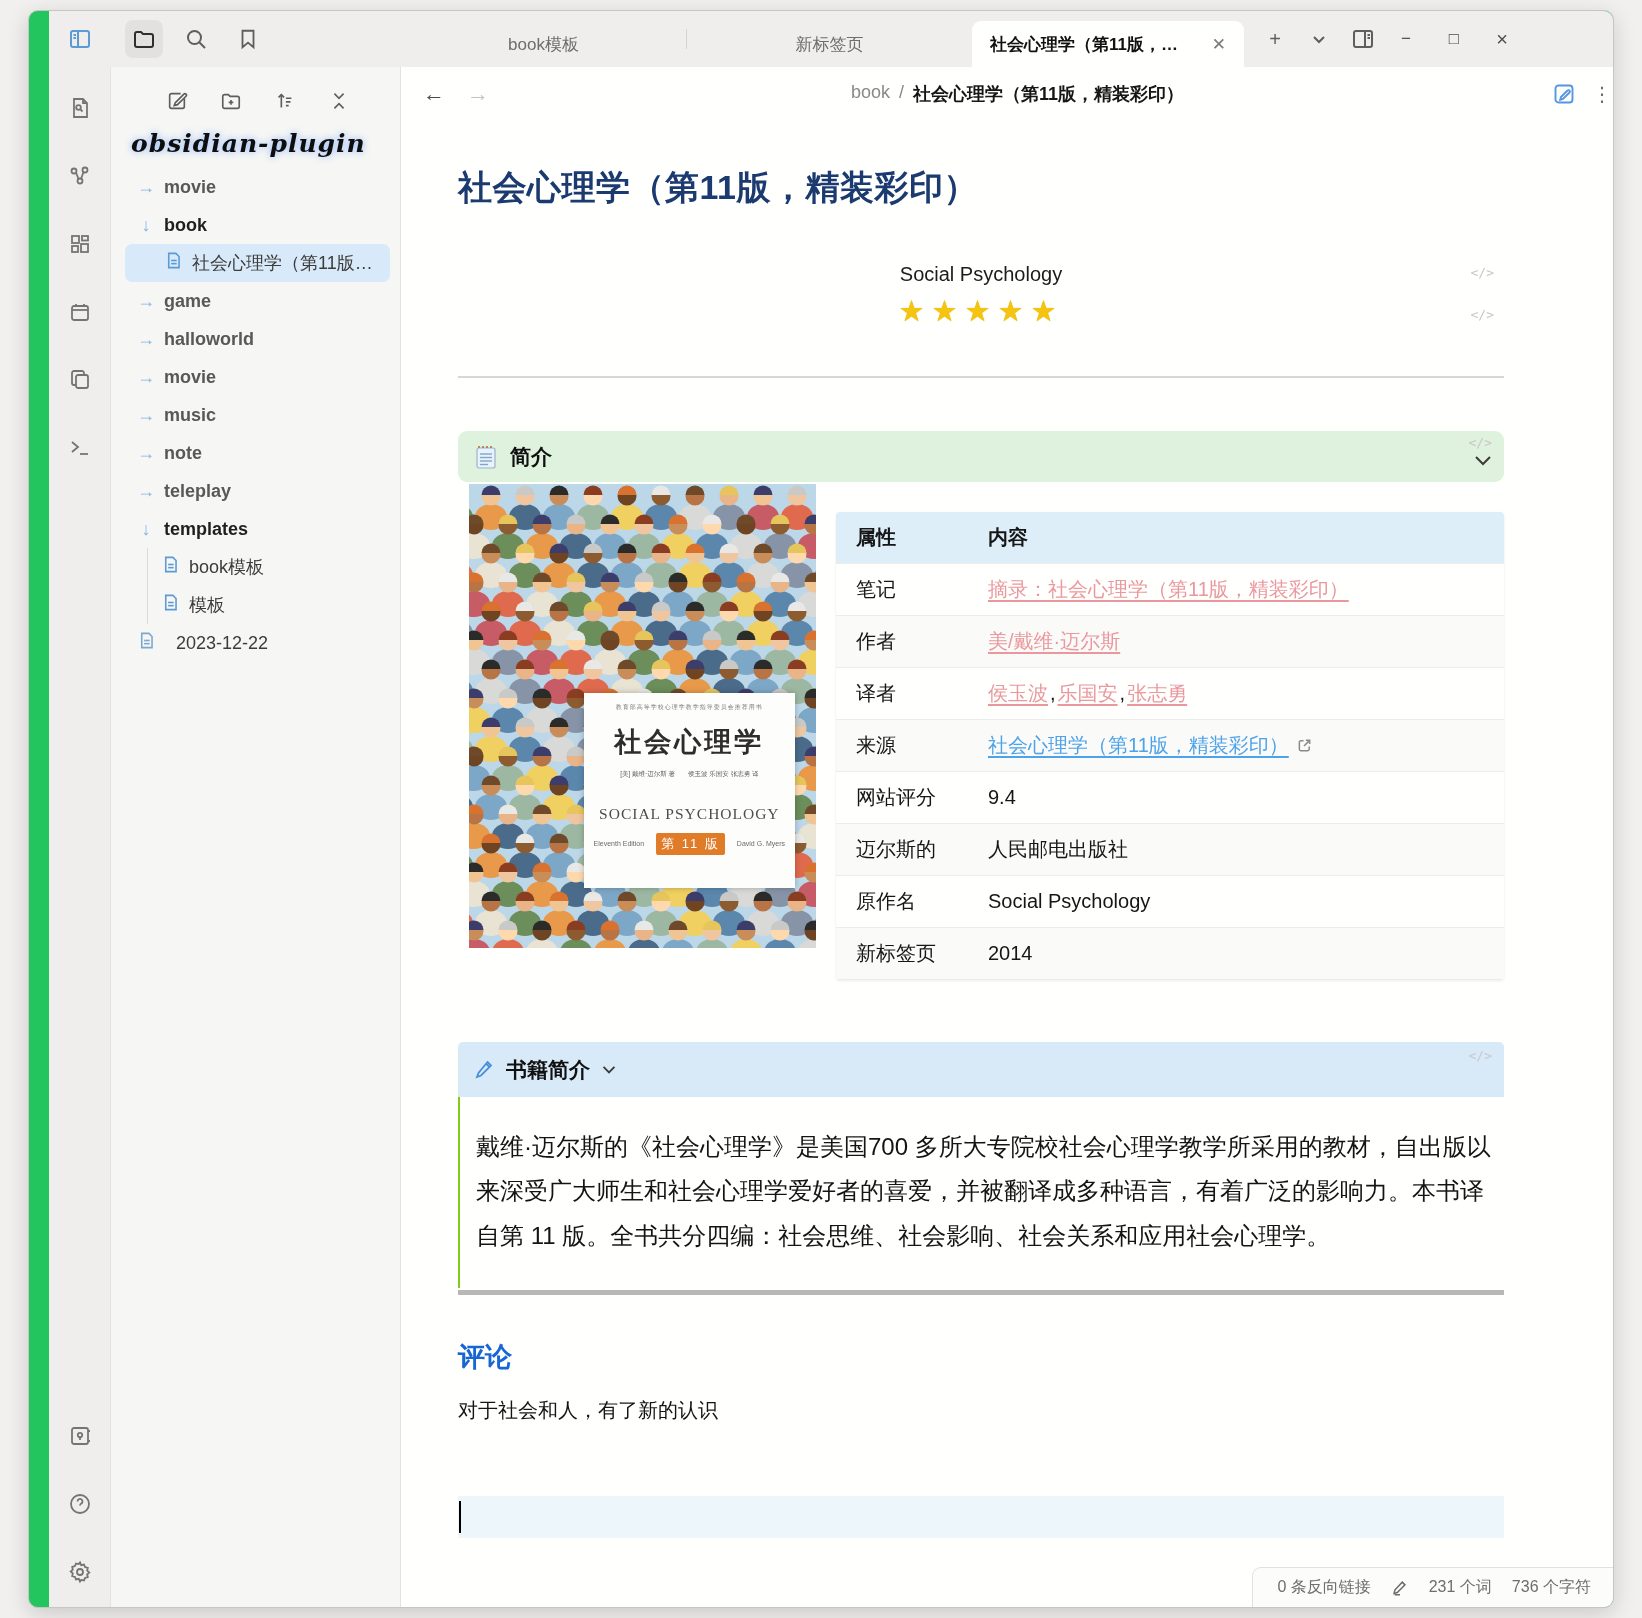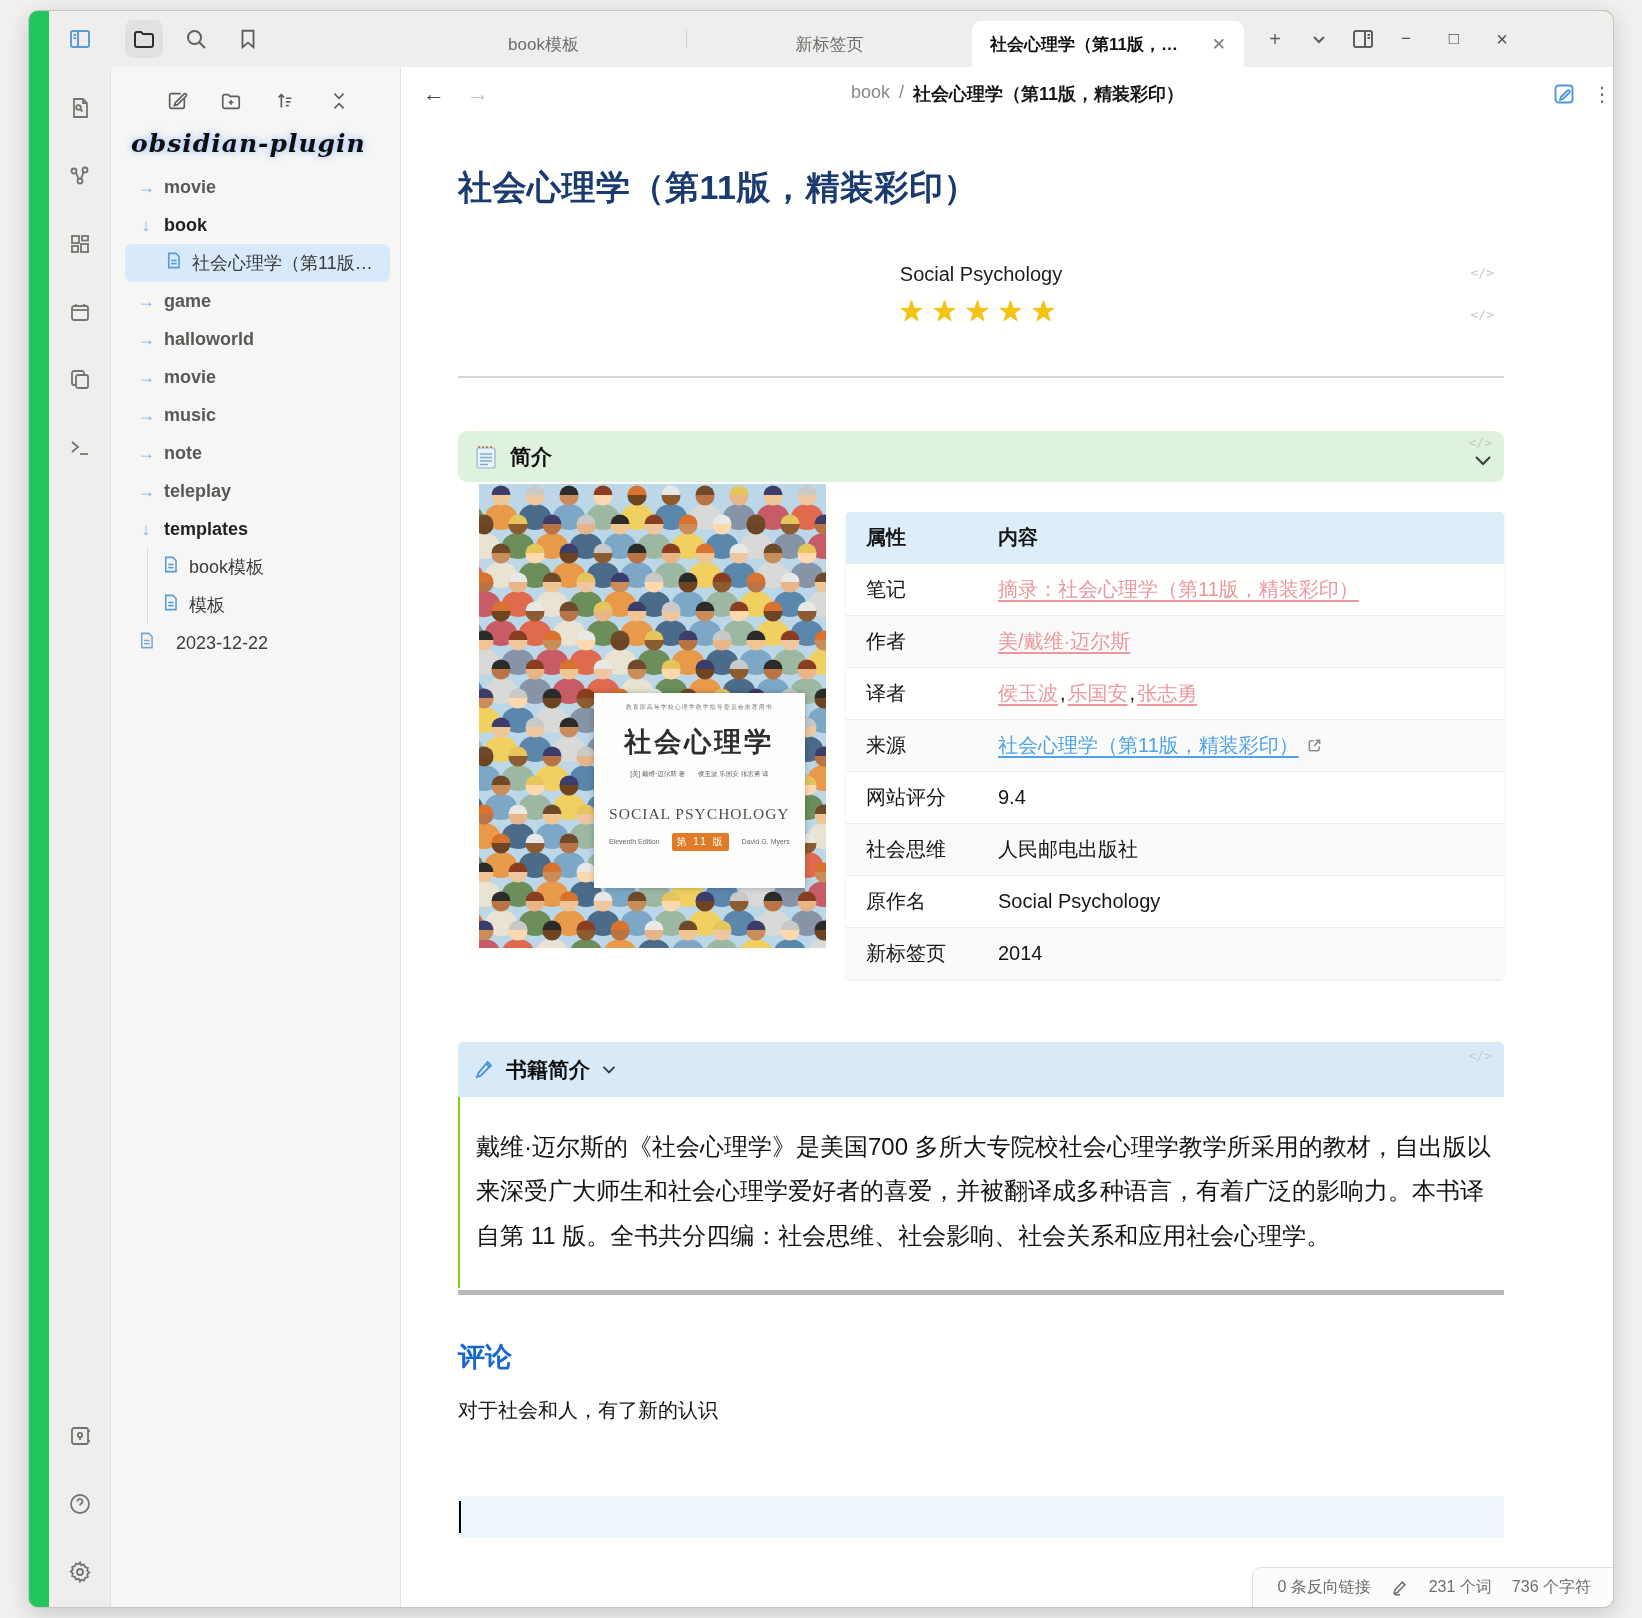--- a/index.html
+++ b/index.html
@@ -66,30 +66,30 @@
   .code-chip { position:absolute; right:10px; font-family:"DejaVu Sans Mono","Liberation Mono",monospace; font-size:13px; color:#c9c8c6; cursor:pointer; }
   .hr-thin { border:none; border-top:2px solid #d8d7d5; margin-top:48px; }
   
   .callout-green { margin-top:53px; background:#def2dd; border-radius:9px; height:51px; display:flex; align-items:center; gap:12px; padding:0 16px; position:relative; }
   .callout-green .c-title { font-size:21px; font-weight:bold; color:#101010; }
   .chev { color:#3b3b39; cursor:pointer; display:flex; }
   .callout-green .chev { position:absolute; right:12px; top:24px; }
   .callout-green .code-chip { top:4px; right:12px; }
   .intro-body { display:flex; gap:20px; margin-top:2px; padding-left:11px; }
   
-  .cover { width:347px; height:464px; position:relative; flex:0 0 auto; overflow:hidden; background:#bcd7e8;margin-left:10px; }
+  .cover { width:347px; height:464px; position:relative; flex:0 0 auto; overflow:hidden; background:#bcd7e8; }
   .cover svg.crowd { position:absolute; inset:0; }
   .cover-panel { position:absolute; left:33%; top:45%; width:61%; height:42%; background:#fdfdfb; box-shadow:0 0 6px rgba(0,0,0,.25); display:flex; flex-direction:column; align-items:center; padding:10px 6px 6px; }
   .cp-recommend { font-size:6px; color:#7a7a78; letter-spacing:1px; white-space:nowrap; }
   .cp-title { font-size:27px; color:#2e2d2b; font-weight:bold; letter-spacing:3px; margin-top:12px; font-family:"DejaVu Serif","Liberation Serif",serif; }
   .cp-byline { font-size:6.5px; color:#5c5b59; margin-top:10px; white-space:nowrap; }
   .cp-en { font-family:"Liberation Serif","DejaVu Serif",serif; font-size:15.5px; color:#4e4d4b; margin-top:26px; letter-spacing:1px; white-space:nowrap; }
   .cp-foot { display:flex; align-items:center; gap:12px; margin-top:10px; }
   .cp-foot .small { font-size:7px; color:#6b6a68; }
-  .cp-ed { font-size:10px; color:#fff; background:#e07b28; padding:2px 5px; border-radius:2px; letter-spacing:2px; }
+  .cp-ed { font-size:13px; color:#fff; background:#e07b28; padding:2px 5px; border-radius:2px; letter-spacing:2px; }
   
   .props { flex:1; margin-top:28px; font-size:20px; color:#161616; align-self:flex-start; border-radius:4px; overflow:hidden; box-shadow:0 1px 3px rgba(0,0,0,.08); }
   .prow { display:flex; border-bottom:1px solid #ececea; background:#fffffe; }
   .prow:nth-child(odd):not(.phead) { background:#fafaf8; }
   .prow.phead { background:#ddeef8; font-weight:bold; }
   .pcell-a { width:148px; padding:12px 0 12px 20px; flex:0 0 auto; }
   .pcell-b { flex:1; padding:12px 14px 12px 4px; display:flex; align-items:center; gap:2px; flex-wrap:wrap; }
   a.plink { color:#ea989d; text-decoration:underline; text-underline-offset:4px; cursor:pointer; }
   a.blink { color:#4da3ea; text-decoration:underline; text-underline-offset:4px; cursor:pointer; }
   .extlink { display:inline-flex; margin-left:6px; color:#8a8988; }
@@ -1075,21 +1075,21 @@
                       <line x1="13.2" y1="2.8" x2="7.5" y2="8.5"></line>
                     </svg>
                 </span>
               </div>
             </div>
             <div class="prow">
               <div class="pcell-a">网站评分</div>
               <div class="pcell-b">9.4</div>
             </div>
             <div class="prow">
-              <div class="pcell-a">社会思维</div>
+              <div class="pcell-a">迈尔斯的</div>
               <div class="pcell-b">人民邮电出版社</div>
             </div>
             <div class="prow">
               <div class="pcell-a">原作名</div>
               <div class="pcell-b">Social Psychology</div>
             </div>
             <div class="prow">
               <div class="pcell-a">新标签页</div>
               <div class="pcell-b">2014</div>
             </div>

